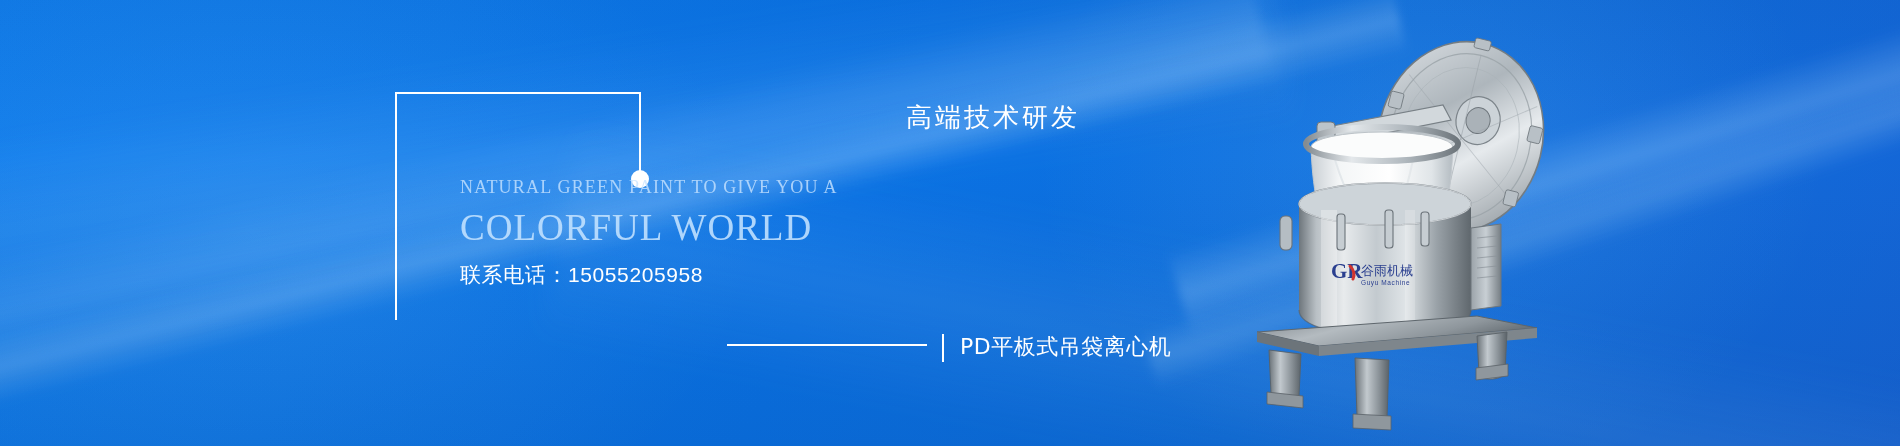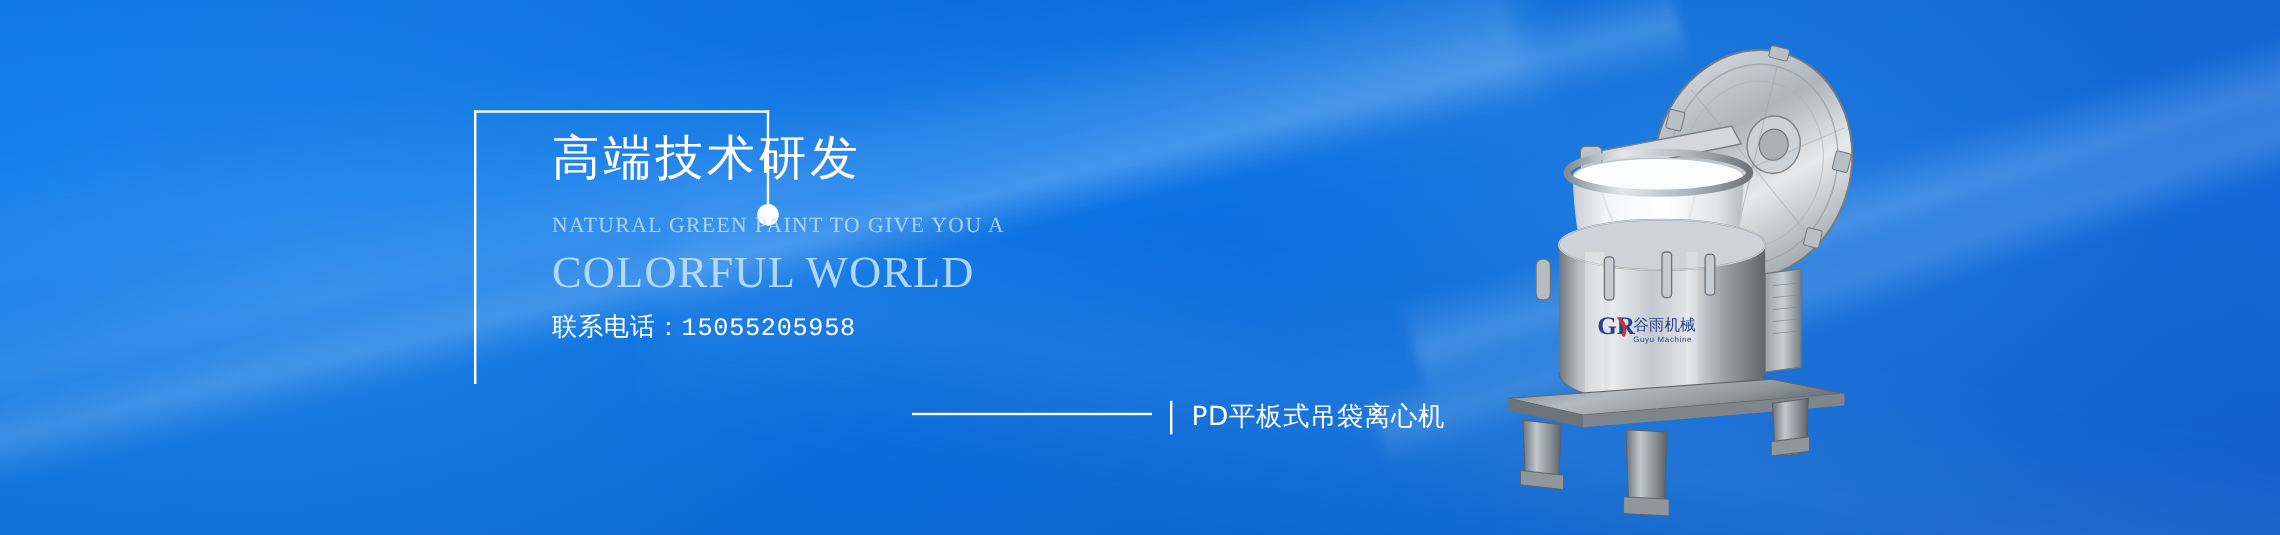--- a/index.html
+++ b/index.html
@@ -76,28 +76,29 @@
   .frame { position:absolute; left:395px; top:92px; }
   .frame-left  { position:absolute; left:0;   top:0;   width:2px; height:228px; background:#ffffff; }
   .frame-top   { position:absolute; left:0;   top:0;   width:246px; height:2px; background:#ffffff; }
   .frame-drop  { position:absolute; left:244px; top:0; width:2px; height:85px; background:#ffffff; }
   .frame-dot   { position:absolute; left:236px; top:78px; width:18px; height:18px; border-radius:50%; background:#ffffff; }
 
   
   .copy { position:absolute; left:460px; top:104px; width:620px; }
 
   .headline {
-    display:flex; align-items:center;
-    font-size: 40px;
+    display:flex; align-items:flex-end;
+    font-size: 26px;
     letter-spacing: 3px;
     color:#ffffff;
     font-weight: 400;
     line-height: 1;
     height: 56px;
     font-family: "DejaVu Sans", "Liberation Sans", sans-serif;
+    flex-direction: column;
   }
   .headline .h1 { display:inline-block; }
   .headline .gap { display:inline-block; width:118px; }
   .headline .h2 { display:inline-block; }
 
   .subline {
     margin-top: 18px;
     font-family: "Liberation Serif", "DejaVu Serif", serif;
     font-size: 18px;
     letter-spacing: 1.2px;
@@ -112,26 +113,26 @@
     letter-spacing: 1px;
     color: rgba(196,226,255,0.88);
     line-height:1;
   }
 
   .phone {
     margin-top: 18px;
     font-size: 21px;
     letter-spacing: 0.6px;
     color: #ffffff;
-    font-family: Liberation Mono, monospace;
+    font-family: Liberation Sans, sans-serif;
     line-height:1;
   }
 
   
-  .caption { position:absolute; left:975px; top:332px; display:flex; align-items:flex-end; }
+  .caption { position:absolute; left:942px; top:332px; display:flex; align-items:flex-end; }
   .caption-rule { position:absolute; left:-215px; top:12px; width:200px; height:2px; background:#ffffff; }
   .caption-bar  { width:2px; height:28px; background:#ffffff; margin-right:16px; }
   .caption-text { color:#ffffff; font-size:22px; letter-spacing:0.5px;
                   font-family:"DejaVu Sans","Liberation Sans",sans-serif; white-space:nowrap; }
 
   
   .machine { position:absolute; left:1255px; top:10px; width:360px; height:430px; }
   .machine svg { display:block; }
 </style>
 </head>

